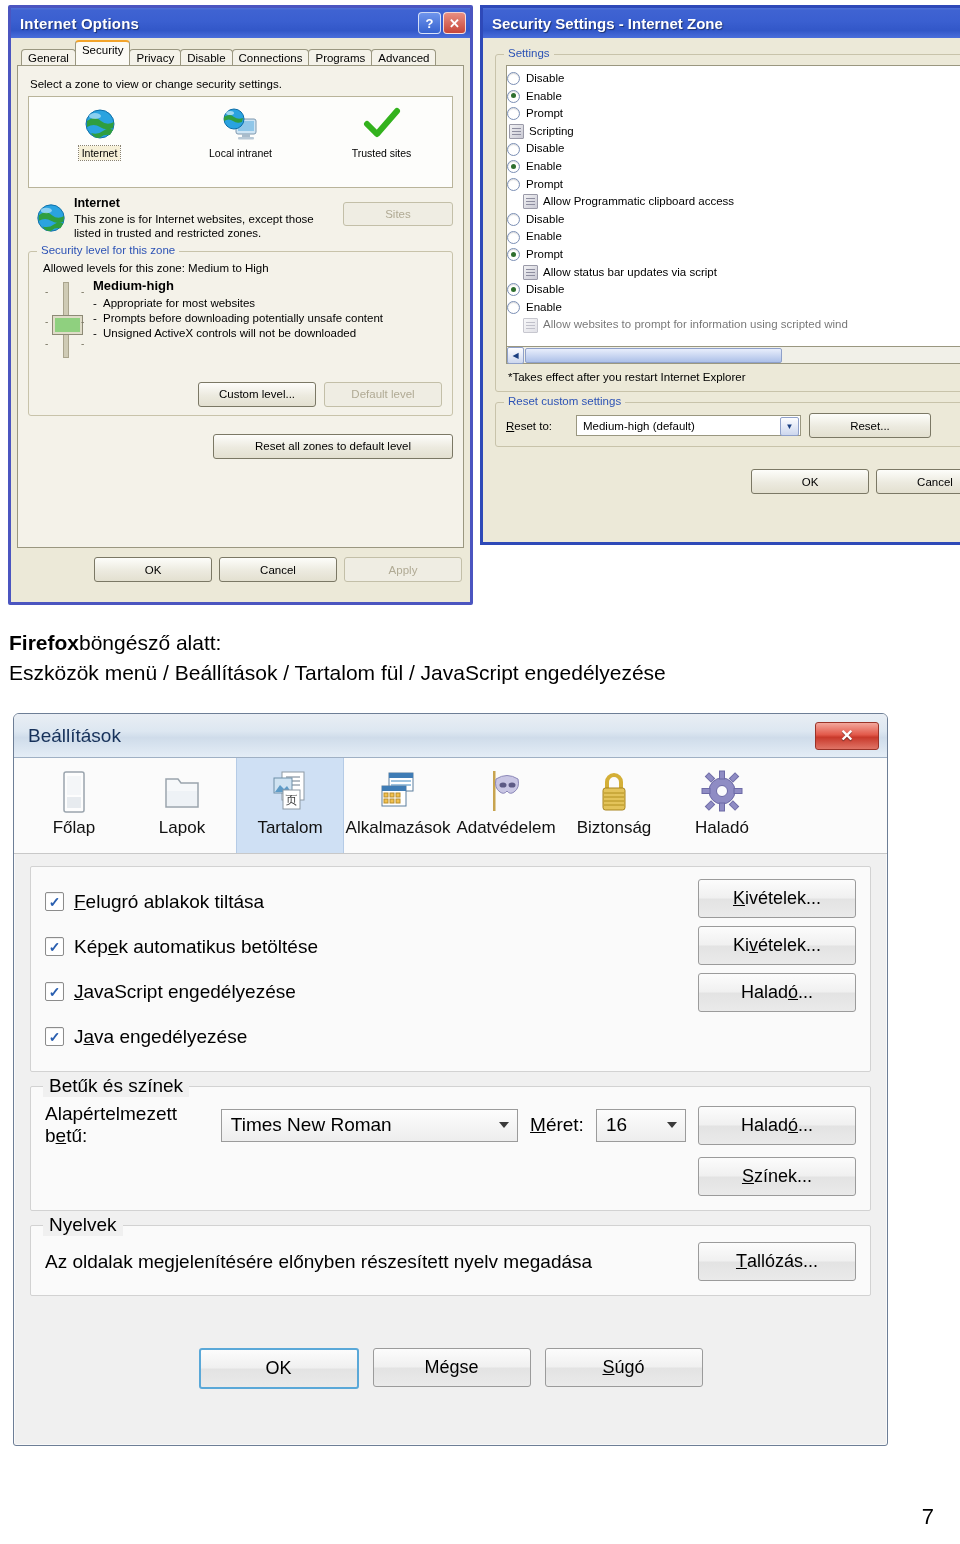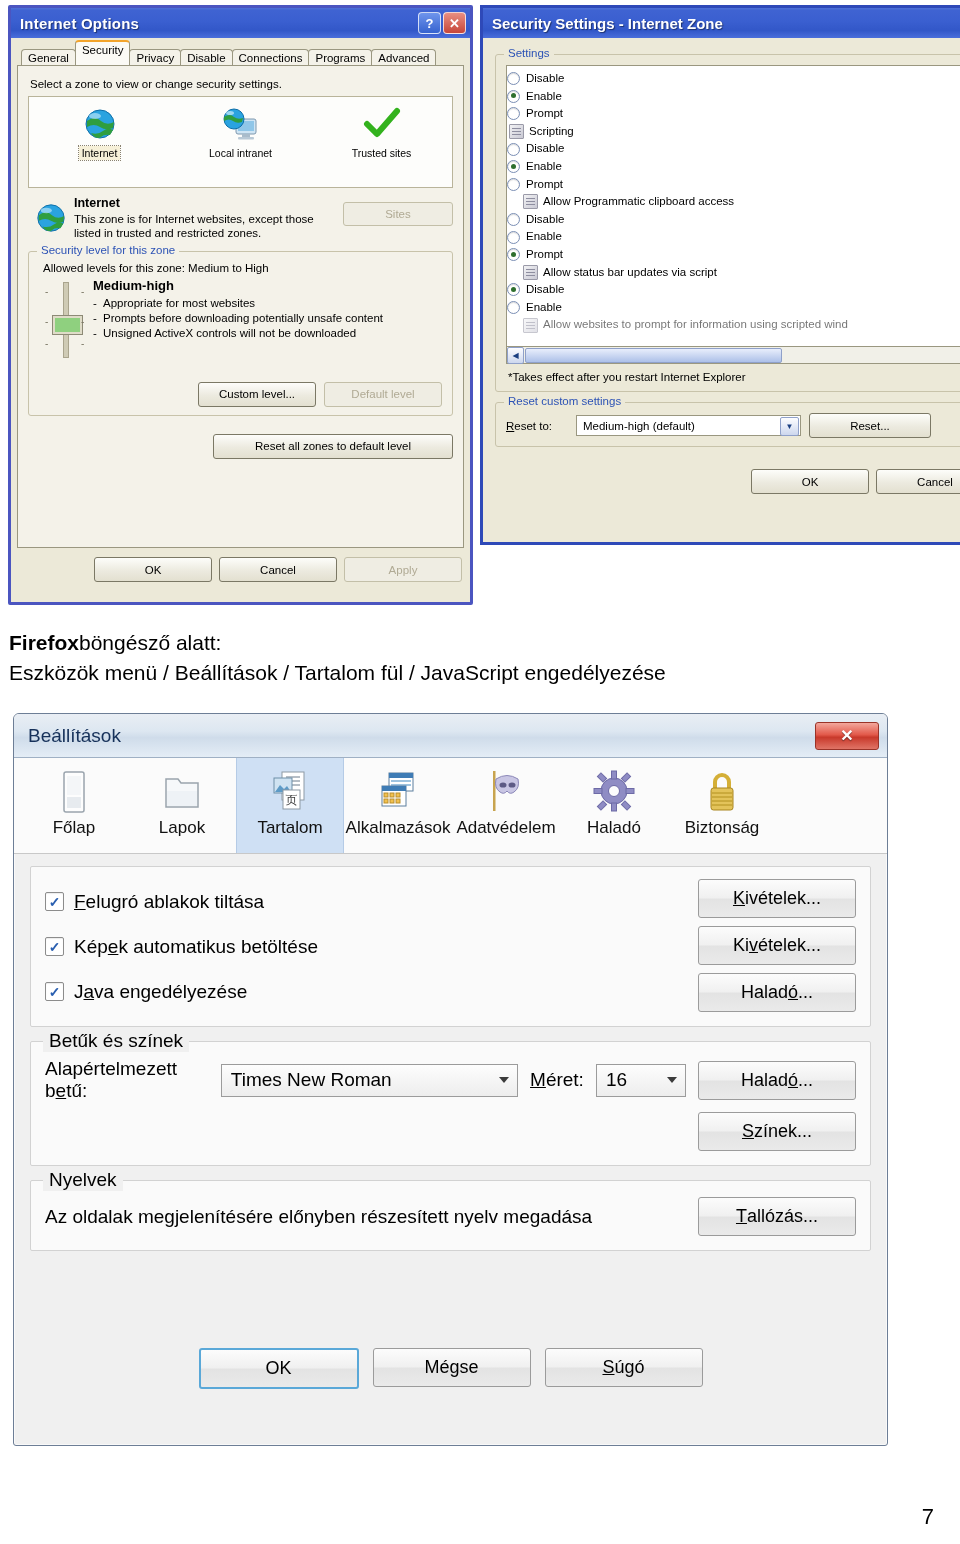--- a/index.html
+++ b/index.html
@@ -520,63 +520,67 @@
           <rect x="9" y="2" width="2.5" height="40" fill="#c8a44f"></rect>
           <path d="M12 10 q11 -7 22 0 q2 9 -4 13 q-4 3 -7 -1 q-3 4 -7 1 q-6 -4 -4 -13z" fill="#c9c6e4" stroke="#8b87b8"></path>
           <ellipse cx="19" cy="16" rx="3.5" ry="2.6" fill="#5d5a85"></ellipse>
           <ellipse cx="28" cy="16" rx="3.5" ry="2.6" fill="#5d5a85"></ellipse>
         </svg>
       </div>
       <div class="lb">Adatvédelem</div>
     </div>
     <div class="ffitem">
       <div class="ic">
+        <svg width="34" height="46" viewBox="0 0 34 46">
+          <path d="M10 20 v-7 a7 7 0 0 1 14 0 v7" fill="none" stroke="#d4af37" stroke-width="4"></path>
+          <rect x="6" y="19" width="22" height="22" rx="2.5" fill="#e3c35a" stroke="#a9851f"></rect>
+          <g stroke="#b2901f">
+            <line x1="7" y1="24" x2="27" y2="24"></line>
+              <line x1="7" y1="28" x2="27" y2="28"></line>
+            <line x1="7" y1="32" x2="27" y2="32"></line>
+              <line x1="7" y1="36" x2="27" y2="36"></line>
+          </g>
+        </svg>
+      </div>
+      <div class="lb">Biztonság</div>
+    </div>
+    <div class="ffitem">
+      <div class="ic">
         <svg width="44" height="46" viewBox="0 0 44 46">
           <g fill="#8f8cc4" stroke="#6d6aa6" stroke-width="1">
             <circle cx="22" cy="22" r="13"></circle>
             <rect x="19.5" y="2" width="5" height="8"></rect>
               <rect x="19.5" y="34" width="5" height="8"></rect>
             <rect x="2" y="19.5" width="8" height="5"></rect>
               <rect x="34" y="19.5" width="8" height="5"></rect>
             <rect x="6" y="6" width="8" height="5" transform="rotate(45 10 8.5)"></rect>
             <rect x="30" y="6" width="8" height="5" transform="rotate(-45 34 8.5)"></rect>
             <rect x="6" y="34" width="8" height="5" transform="rotate(-45 10 36.5)"></rect>
             <rect x="30" y="34" width="8" height="5" transform="rotate(45 34 36.5)"></rect>
           </g>
           <circle cx="22" cy="22" r="5.5" fill="#fbfbfd" stroke="#6d6aa6"></circle>
         </svg>
       </div>
       <div class="lb">Haladó</div>
     </div>
-    <div class="ffitem">
-      <div class="ic">
-        <svg width="34" height="46" viewBox="0 0 34 46">
-          <path d="M10 20 v-7 a7 7 0 0 1 14 0 v7" fill="none" stroke="#d4af37" stroke-width="4"></path>
-          <rect x="6" y="19" width="22" height="22" rx="2.5" fill="#e3c35a" stroke="#a9851f"></rect>
-          <g stroke="#b2901f">
-            <line x1="7" y1="24" x2="27" y2="24"></line>
-              <line x1="7" y1="28" x2="27" y2="28"></line>
-            <line x1="7" y1="32" x2="27" y2="32"></line>
-              <line x1="7" y1="36" x2="27" y2="36"></line>
-          </g>
-        </svg>
-      </div>
-      <div class="lb">Biztonság</div>
-    </div>
   </div>
 
   <div class="ffbody">
     <div class="ffpanel">
       <div class="cbrow">
         <span class="cb"></span>
         <span class="cblabel"><span class="u">F</span>elugró ablakok tiltása</span>
       </div>
       <div class="cbrow">
         <span class="cb"></span>
         <span class="cblabel">Kép<span class="u">e</span>k automatikus betöltése</span>
+      </div>
+      <div class="cbrow">
+        <span class="cb"></span>
+        <span class="cblabel"><span class="u">J</span>avaScript engedélyezése</span>
       </div>
       <div class="cbrow">
         <span class="cb"></span>
         <span class="cblabel">J<span class="u">a</span>va engedélyezése</span>
       </div>
 
       <div class="sidebtns">
         <div class="ffbtn"><span class="u">K</span>ivételek...</div>
         <div class="ffbtn">Ki<span class="u">v</span>ételek...</div>
         <div class="ffbtn">Halad<span class="u">ó</span>...</div>

